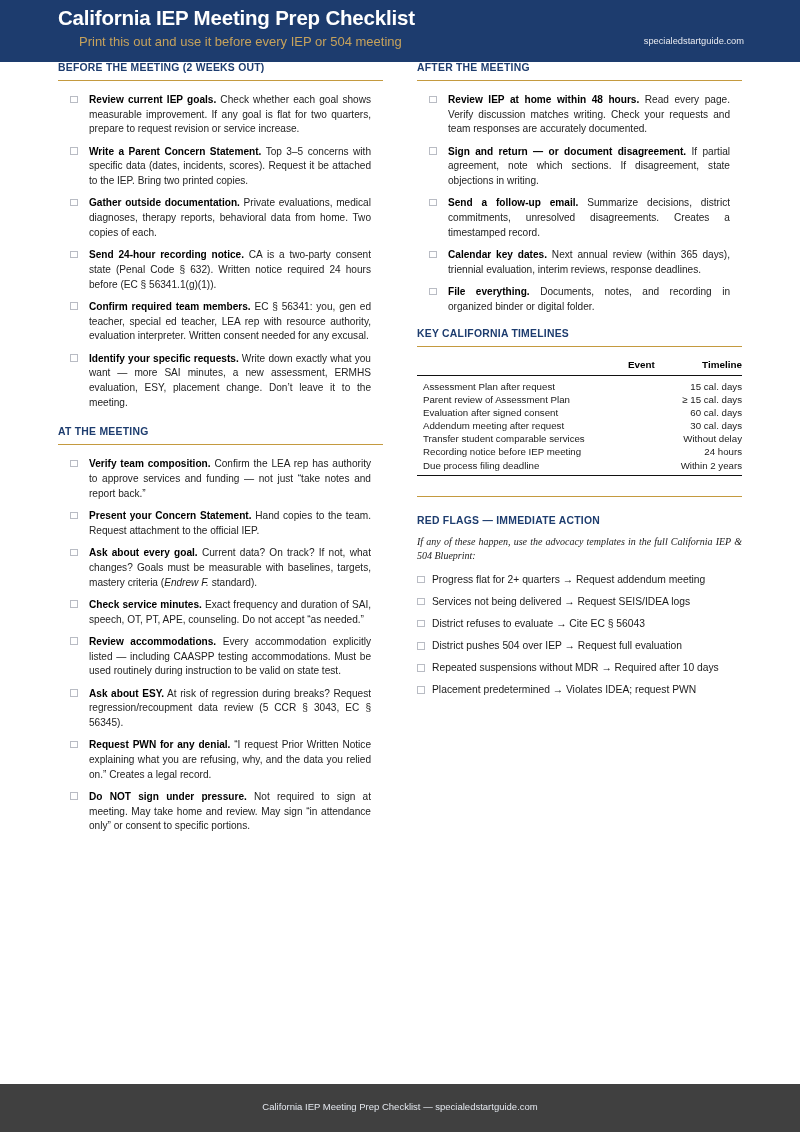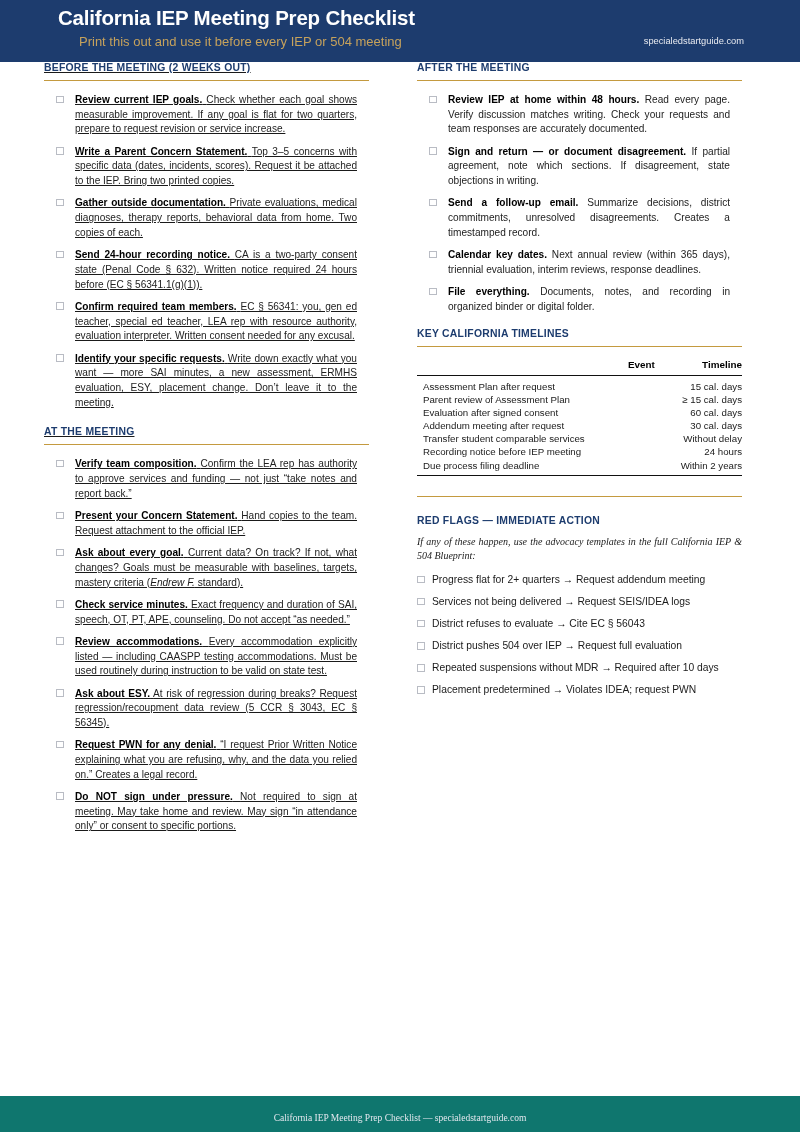--- a/index.html
+++ b/index.html
@@ -55,21 +55,21 @@
     top: 62px; left: 0;
     width: 800px;
     height: 1022px;
     background: #ffffff;
   }
   .col {
     position: absolute;
     top: 0;
     width: 325px;
   }
-  .col-left  { left: 44px; text-decoration: underline; }
+  .col-left  { left: 58px; }
   .col-right { left: 417px; }
 
   
   .sec-head {
     font-size: 10.4px;
     font-weight: bold;
     color: #1d3c6e;
     letter-spacing: 0.25px;
     text-transform: uppercase;
     margin: 0 0 7px 0;
@@ -175,23 +175,22 @@
     color: #1a1a1a;
   }
   ul.rf-list > li .cbx { top: 3px; }
 
   
   .footer-band {
     position: absolute;
     left: 0;
     bottom: 0;
     width: 800px;
-    height: 36px;
-    background: #0f766e;
-    font-family: Liberation Serif, serif;
+    height: 48px;
+    background: #404040;
   }
   .footer-text {
     position: absolute;
     width: 800px;
     top: 17px;
     text-align: center;
     font-size: 9.5px;
     color: #e3e7ee;
   }
 </style>

